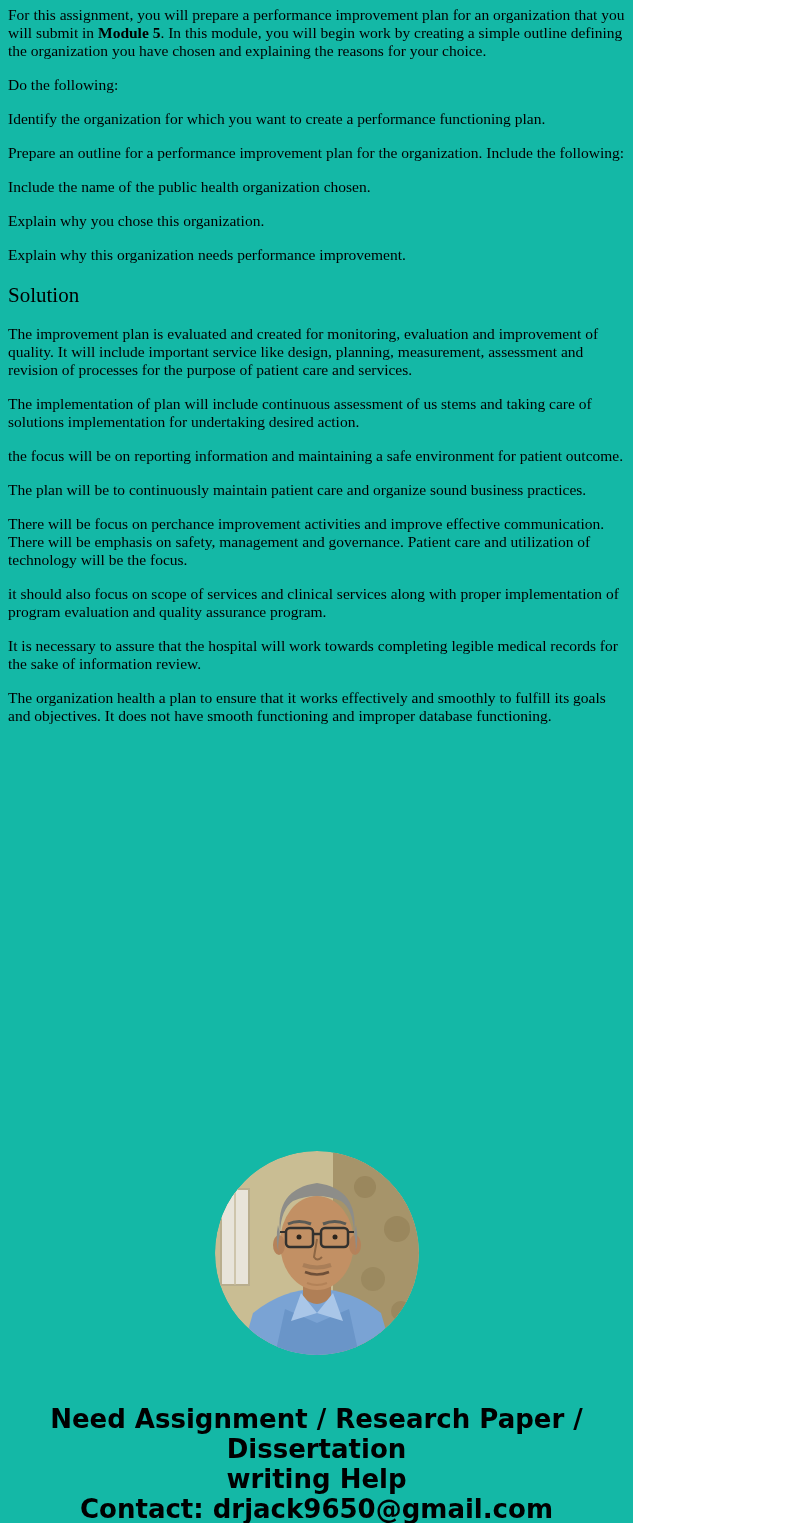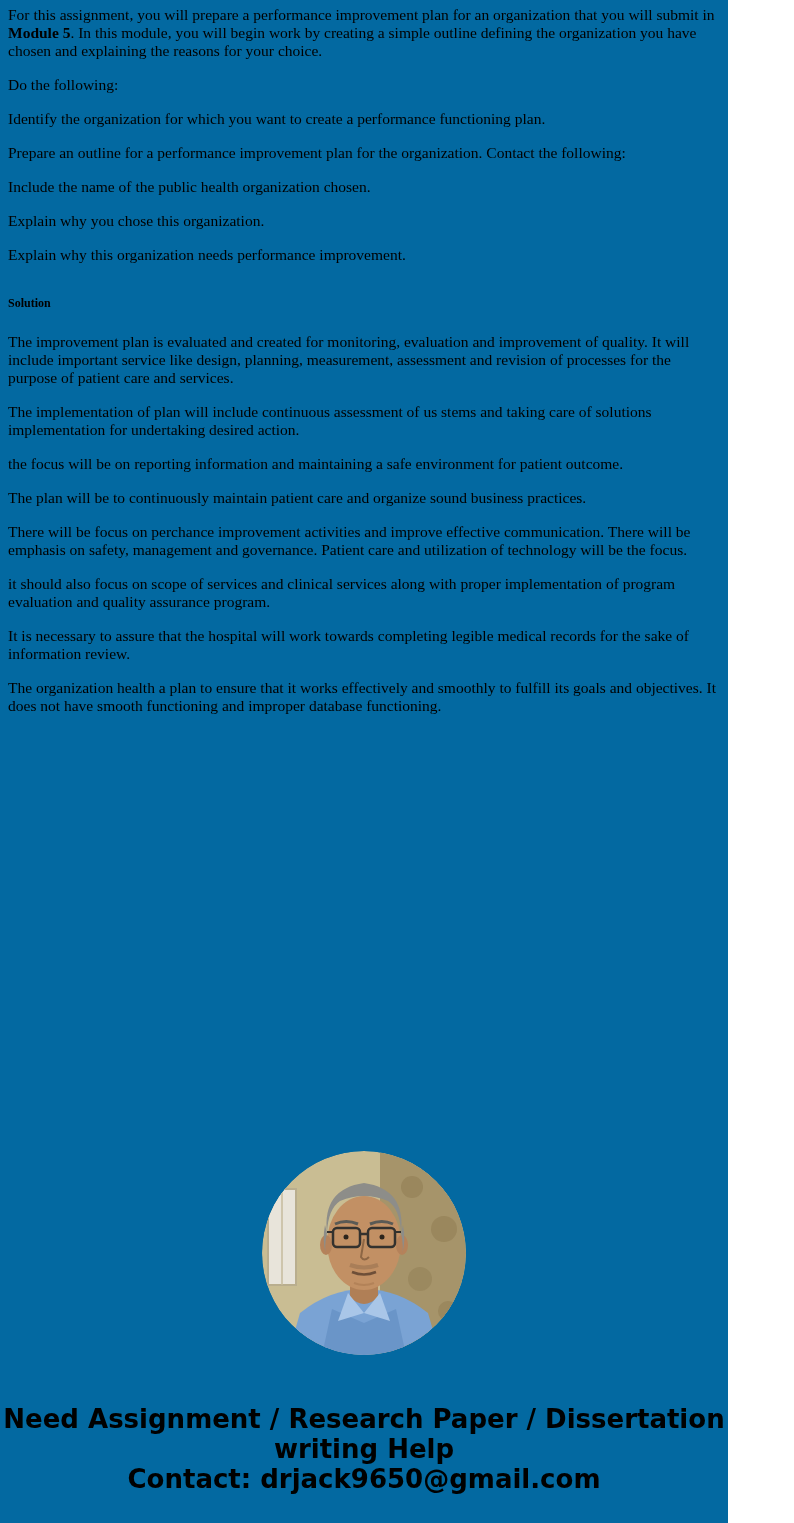--- a/index.html
+++ b/index.html
@@ -6,40 +6,40 @@
   html, body { margin: 0; padding: 0; }
   body {
     width: 794px;
     height: 1523px;
     background: #ffffff;
     color: #000000;
     font-family: "Liberation Serif", serif;
   }
   .page {
     position: relative;
-    width: 728px;
+    width: 633px;
     height: 1523px;
     overflow: hidden;
-    background: #0369a1;
+    background: #14b8a6;
   }
   .text-col {
     position: absolute;
     top: 6px;
     left: 8px;
     right: 8px;
   }
   .text-col p {
     margin: 0 0 16px 0;
     font-size: 15.5px;
     line-height: 18px;
   }
   .solution-heading {
-    font-size: 12px;
-    font-weight: bold;
-    margin: 30px 0 20px 0;
+    font-size: 21px;
+    font-weight: normal;
+    margin: 22px 0 20px 0;
     line-height: 19px;
   }
   .avatar {
     position: absolute;
     top: 1151px;
     left: 50%;
     transform: translateX(-50%);
     width: 204px;
     height: 204px;
     border-radius: 50%;
@@ -60,21 +60,21 @@
 </style>
 </head>
 <body>
 
 <div class="page">
 
   <div class="text-col">
     <p><span>For this assignment, you will prepare a performance improvement plan for an organization that you will submit in </span><b>Module 5</b><span>. In this module, you will begin work by creating a simple outline defining the organization you have chosen and explaining the reasons for your choice.</span></p>
     <p>Do the following:</p>
     <p>Identify the organization for which you want to create a performance functioning plan.</p>
-    <p>Prepare an outline for a performance improvement plan for the organization. Contact the following:</p>
+    <p>Prepare an outline for a performance improvement plan for the organization. Include the following:</p>
     <p>Include the name of the public health organization chosen.</p>
     <p>Explain why you chose this organization.</p>
     <p>Explain why this organization needs performance improvement.</p>
 
     <h2 class="solution-heading">Solution</h2>
 
     <p>The improvement plan is evaluated and created for monitoring, evaluation and improvement of quality. It will include important service like design, planning, measurement, assessment and revision of processes for the purpose of patient care and services.</p>
     <p>The implementation of plan will include continuous assessment of us stems and taking care of solutions implementation for undertaking desired action.</p>
     <p>the focus will be on reporting information and maintaining a safe environment for patient outcome.</p>
     <p>The plan will be to continuously maintain patient care and organize sound business practices.</p>

